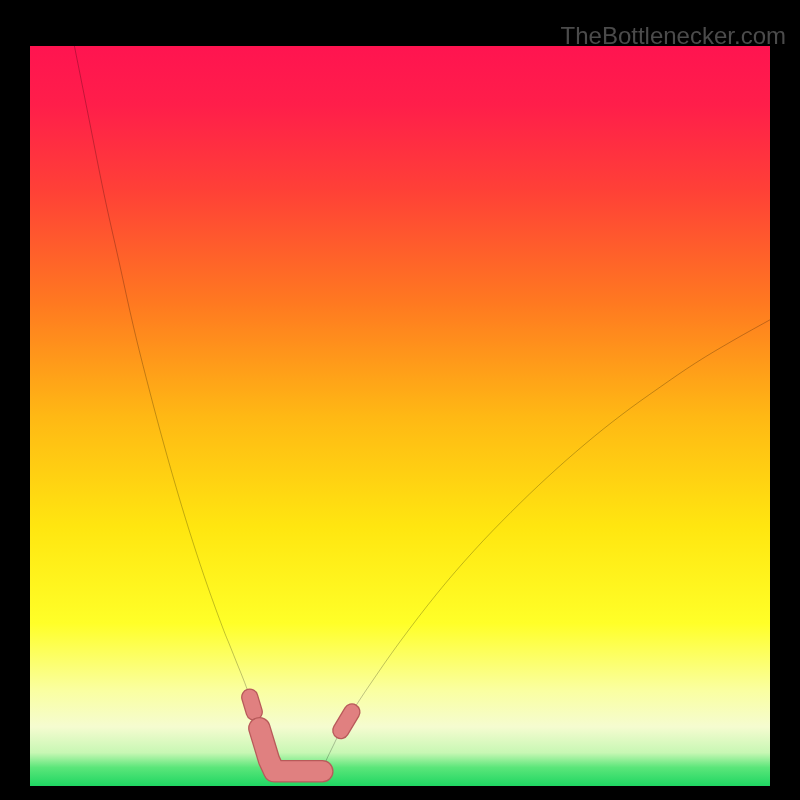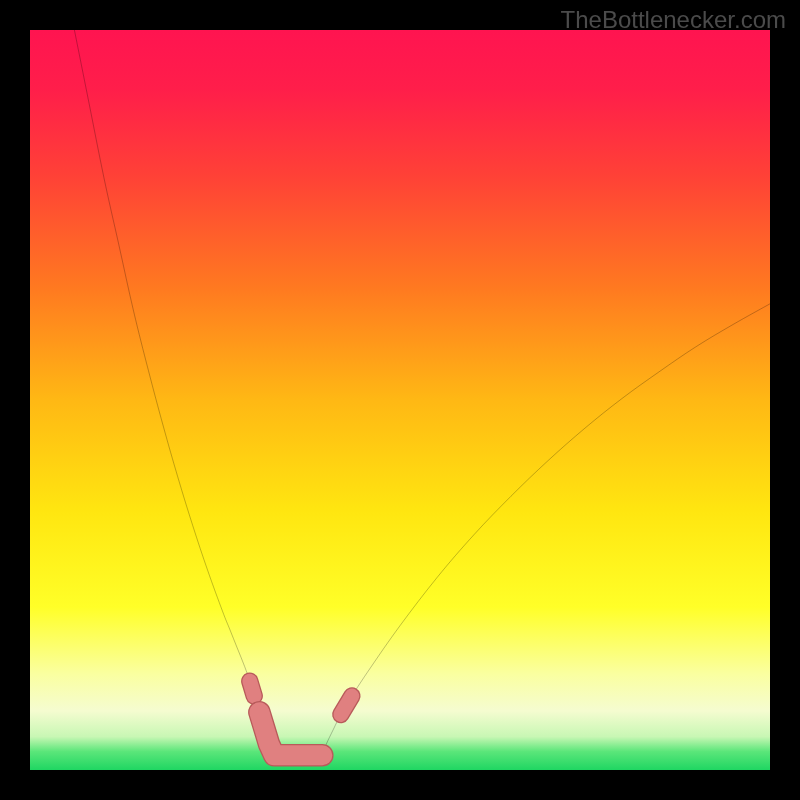--- a/index.html
+++ b/index.html
@@ -6,21 +6,21 @@
     margin: 0;
     padding: 0;
     width: 800px;
     height: 800px;
     background: #000;
     overflow: hidden;
     font-family: Arial, Helvetica, sans-serif;
   }
   .frame {
     position: absolute;
-    top: 0;
+    top: 16px;
     left: 0;
     width: 800px;
     height: 692px;
     background: #000;
   }
   .plot {
     position: absolute;
     left: 30px;
     top: 30px;
     width: 740px;

